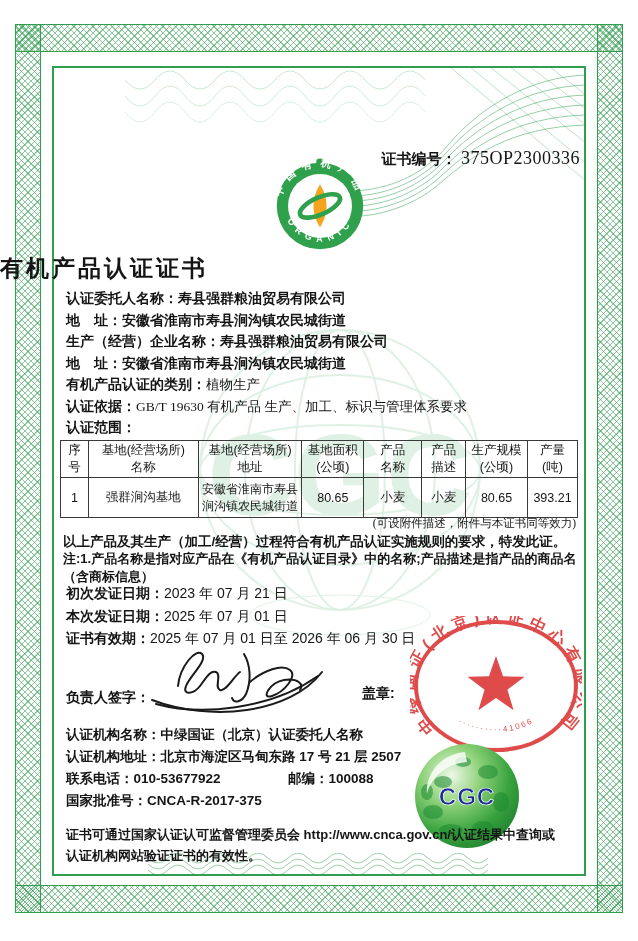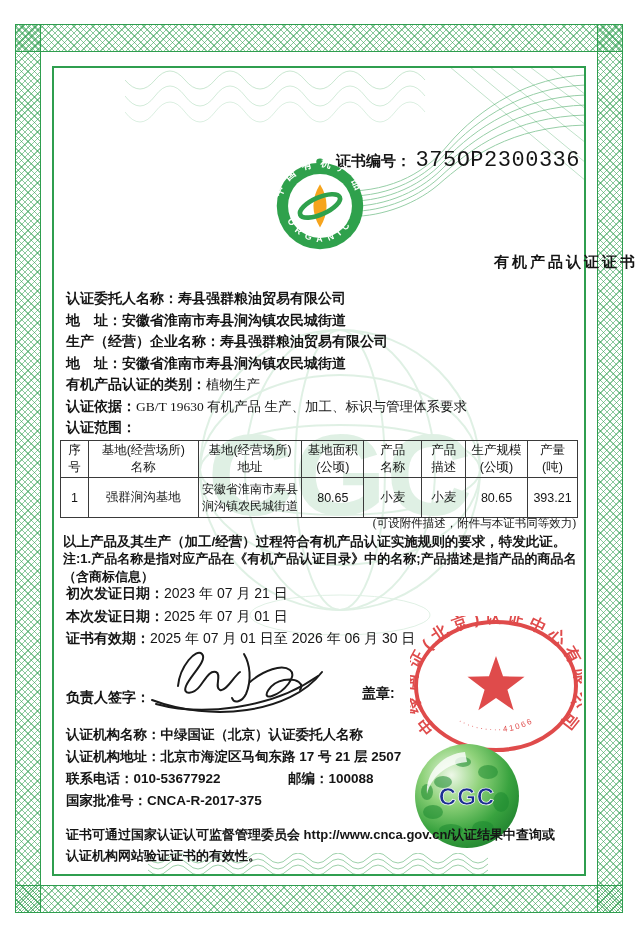--- a/index.html
+++ b/index.html
@@ -20,23 +20,23 @@
   .band.v{top:24px;bottom:28px;width:24px;border-left:1px solid #2f9e4f;border-right:1px solid #2f9e4f;}
   .band.left{left:15px;}
   .band.right{right:15px;}
   .frame{position:absolute;left:52px;top:66px;width:530px;height:806px;border:2px solid #2f9e4f;z-index:1;}
   
   .deco{position:absolute;z-index:0;}
   .wm{position:absolute;left:190px;top:320px;opacity:.15;z-index:0;}
   
   .certno{position:absolute;top:148px;right:58px;z-index:2;}
   .certno .lbl{font-size:15px;font-weight:bold;margin-left:20px;}
-  .certno .num{font-family:Liberation Mono, monospace;font-size:22px;letter-spacing:.5px;margin-top:20px;}
+  .certno .num{font-family:Liberation Serif, serif;font-size:18px;letter-spacing:.5px;margin-top:20px;}
   .logo{position:absolute;left:273px;top:157px;z-index:2;}
-  .title{position:absolute;left:0;right:0;top:253px;text-align:right;font-size:15px;font-weight:bold;letter-spacing:3px;z-index:2;}
+  .title{position:absolute;left:0;right:0;top:253px;text-align:left;font-size:23px;font-weight:bold;letter-spacing:3px;z-index:2;}
   .fields{position:absolute;left:66px;top:288px;width:510px;font-size:14px;line-height:21.5px;font-weight:bold;z-index:2;}
   .kai{font-family:"Liberation Serif",serif;font-weight:normal;font-size:13.5px;}
   .scope-table{position:absolute;left:60px;top:440px;width:518px;border-collapse:collapse;font-size:12.5px;z-index:2;background:transparent;}
   .scope-table th,.scope-table td{border:1px solid #3a3a3a;text-align:center;vertical-align:middle;white-space:pre-line;font-weight:normal;padding:1px;}
   .scope-table thead tr{height:36px;}
   .scope-table tbody tr{height:40px;}
   .attach{position:absolute;right:62px;top:516px;font-family:"Liberation Serif",serif;font-size:11.5px;z-index:2;}
   .statement{position:absolute;left:63px;top:533px;font-size:13.5px;font-weight:bold;z-index:2;}
   .notes{position:absolute;left:63px;top:550px;font-size:13px;font-weight:bold;line-height:18px;z-index:2;}
   .dates{position:absolute;left:66px;top:582px;font-size:14px;line-height:22.5px;z-index:2;}

